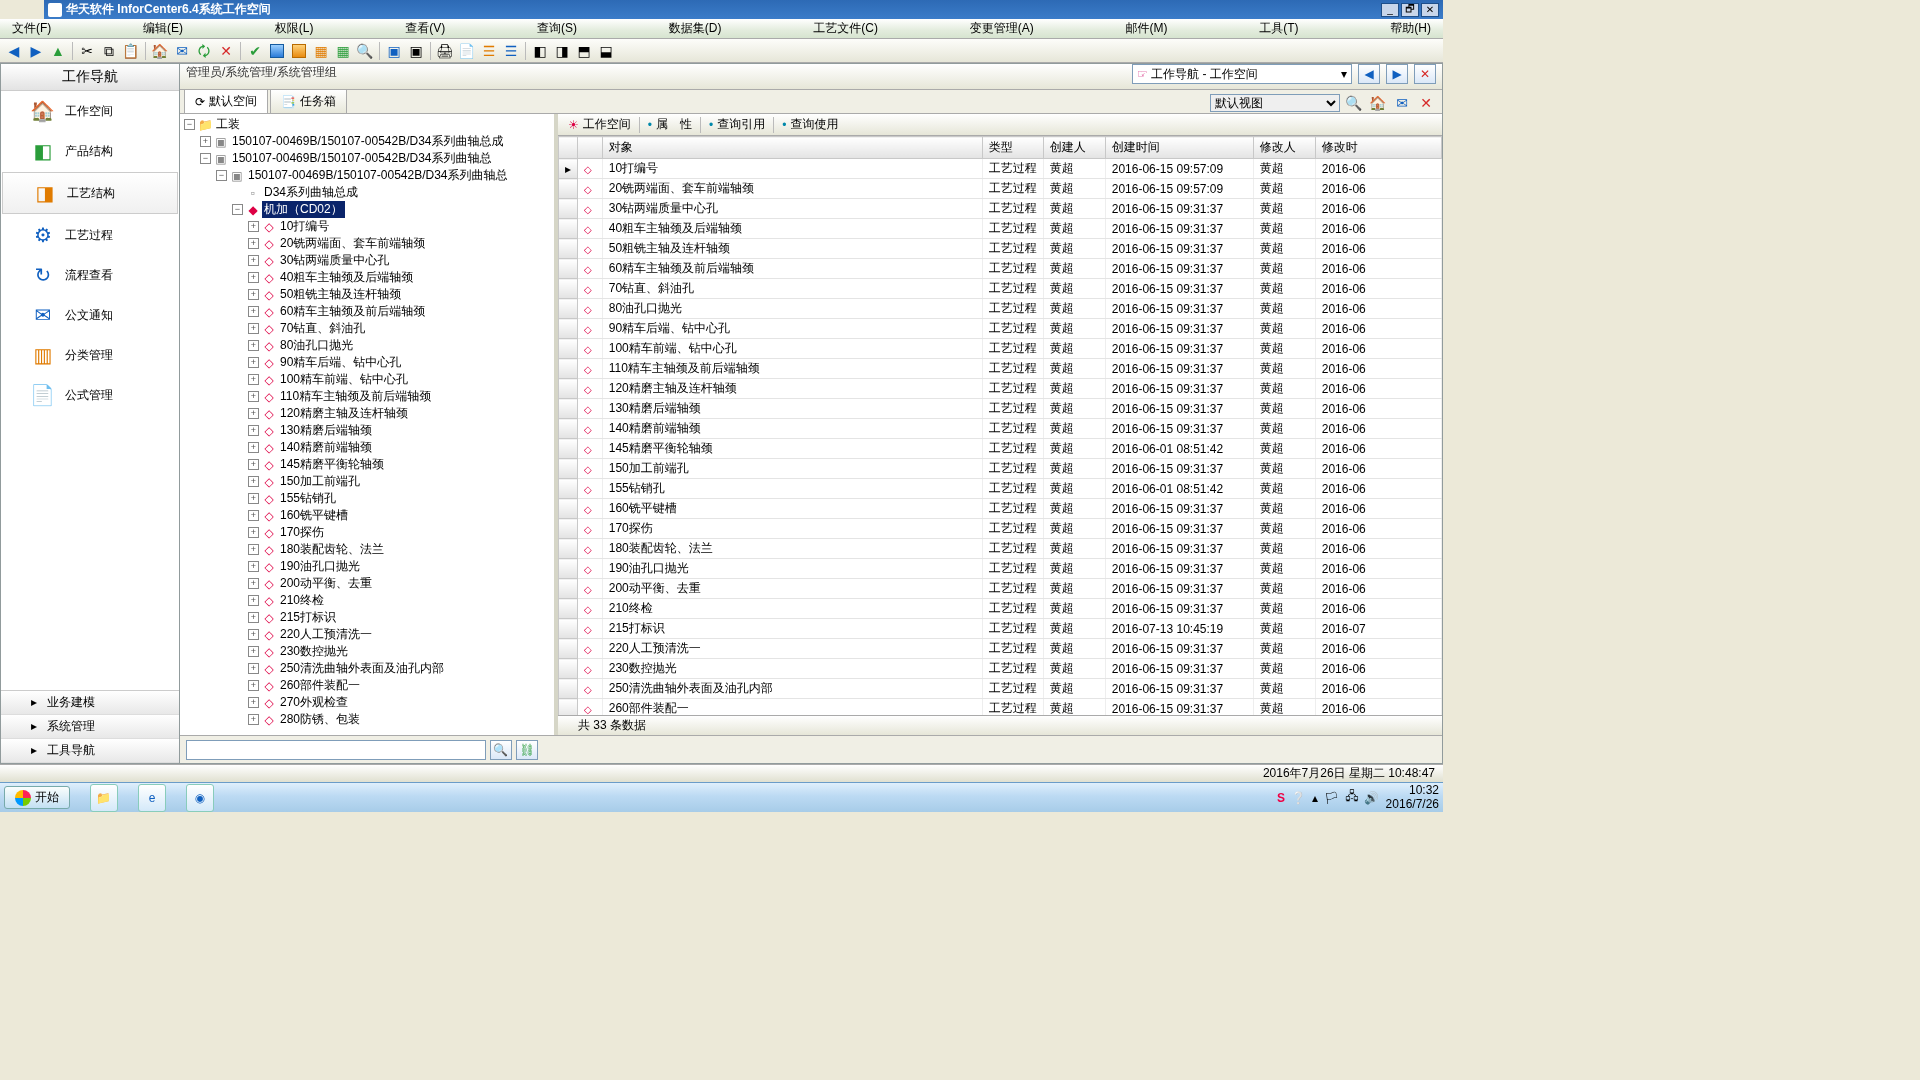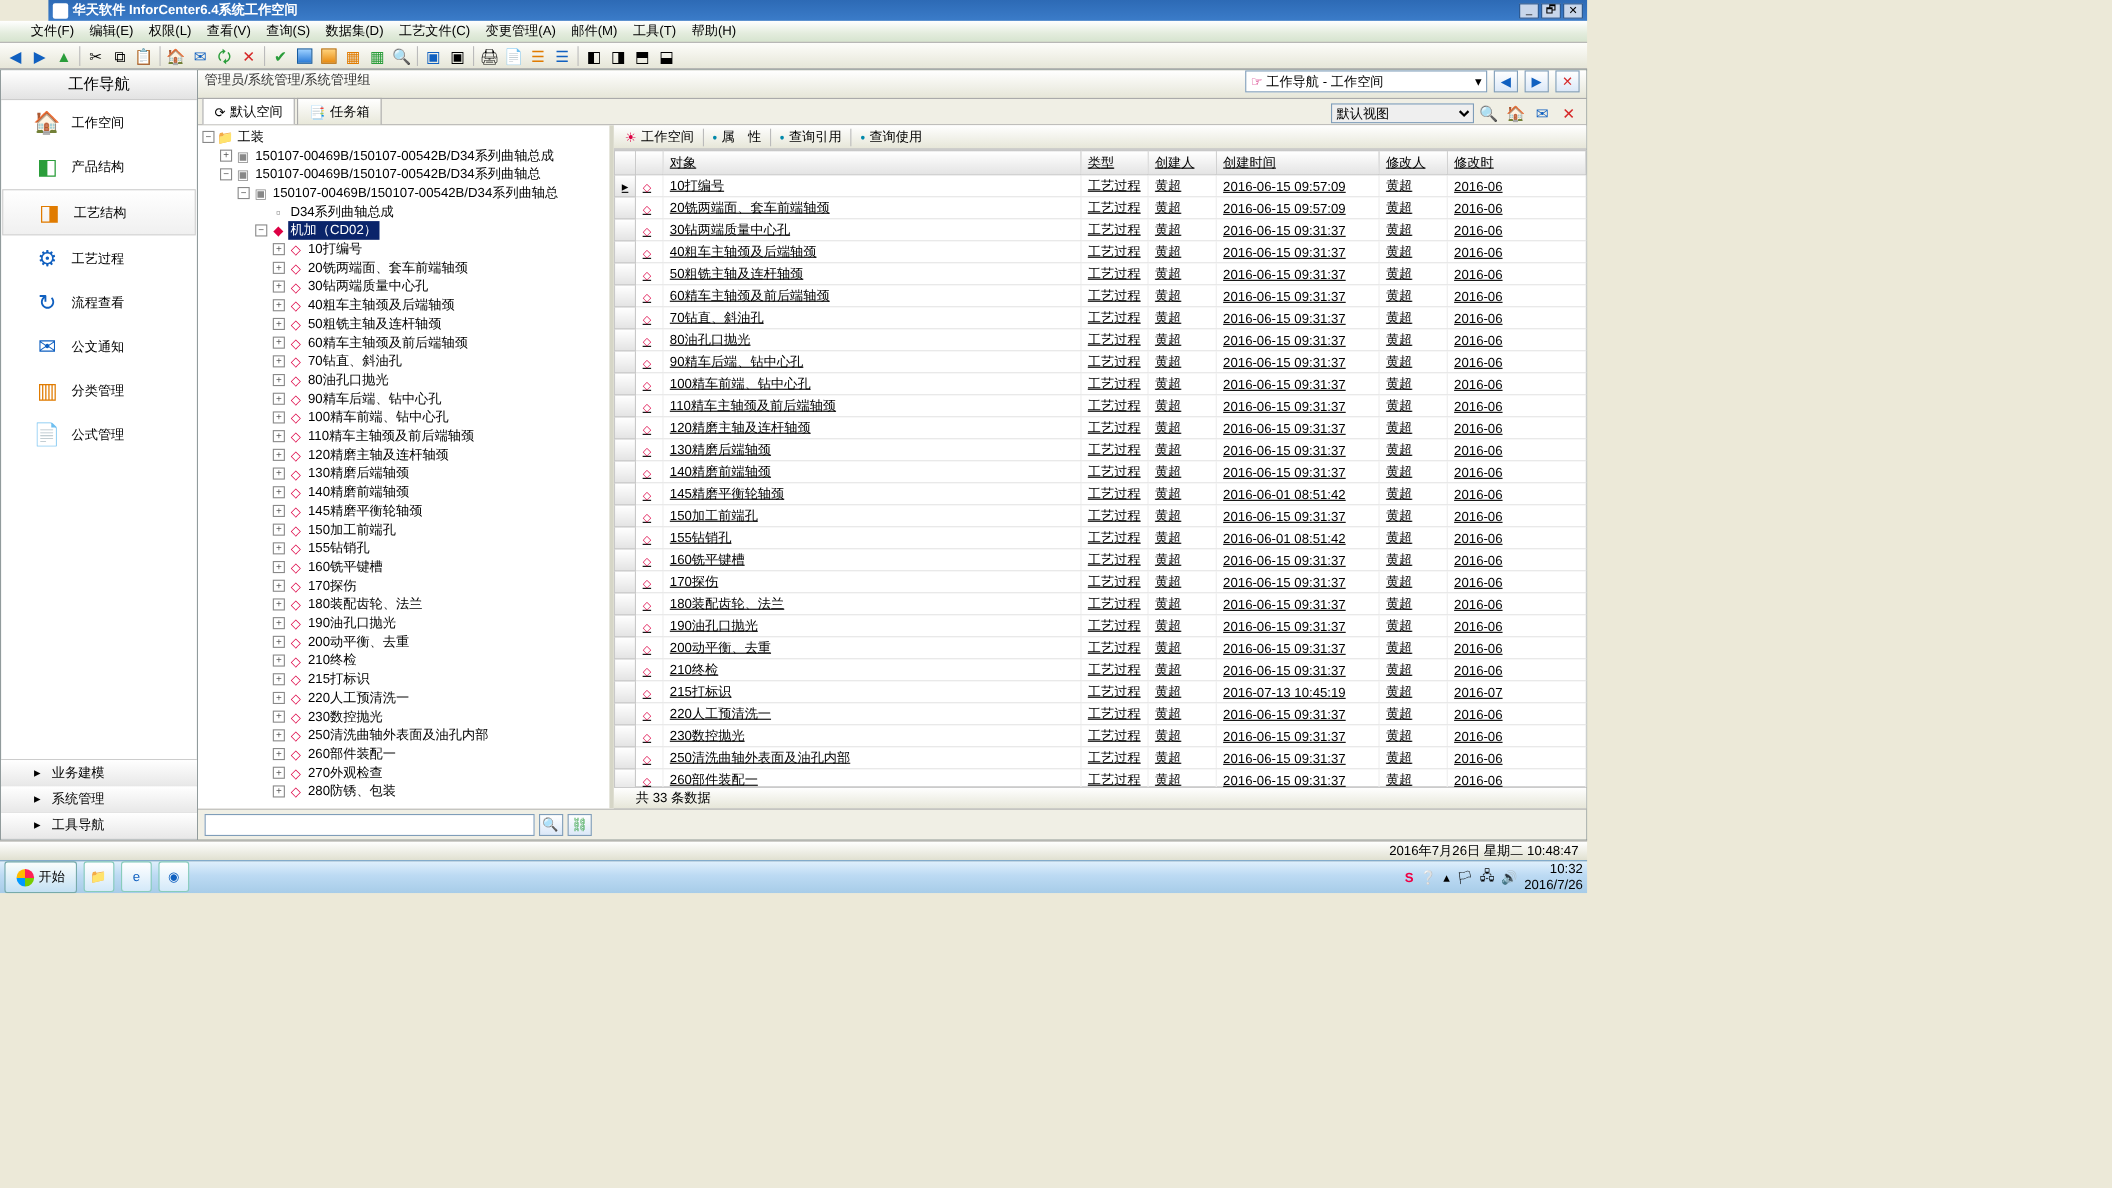--- a/index.html
+++ b/index.html
@@ -3,21 +3,21 @@
 <meta charset="utf-8">
 <style>
 * { margin:0; padding:0; box-sizing:border-box; font-family:"Microsoft YaHei","SimSun",Arial,sans-serif; font-size:12px; }
 body { background:#ece9d8; width:1443px; height:812px; overflow:hidden; }
 .win { display:flex; flex-direction:column; height:100%; }
 .titlebar { background:linear-gradient(#2d6ab5,#3b7cc9); color:#fff; height:19px; display:flex; align-items:center; padding:0 4px;margin-left:44px; }
 .titlebar .tbicon { width:14px; height:14px; background:#fff; border-radius:2px; margin-right:4px; display:inline-block; }
 .titlebar .tbtitle { flex:1; font-weight:bold; font-size:12px; }
 .titlebar .tbbtns { display:flex; gap:2px; }
 .titlebar .tbbtn { width:18px; height:14px; background:#c8d6ea; border:1px solid #1e4f8a; display:flex; align-items:center; justify-content:center; font-size:10px; color:#000; cursor:pointer; }
-.menubar { background:linear-gradient(#fff,#e3ecdd 60%,#d6e4cf); height:20px; display:flex; align-items:center; padding:0 22px; gap:2px; border-bottom:1px solid #aaa; }
+.menubar { background:linear-gradient(#fff,#e3ecdd 60%,#d6e4cf); height:20px; display:flex; align-items:center; padding:0 6px; gap:2px; border-bottom:1px solid #aaa;justify-content:space-between; }
 .menubar .mitem { padding:2px 6px; cursor:pointer; }
 .toolbar { background:linear-gradient(#fdfdfa,#e6e6d8); height:24px; display:flex; align-items:center; padding:0 4px; gap:2px; border-bottom:1px solid #aaa; }
 .tbicn { width:20px; height:20px; display:flex; align-items:center; justify-content:center; border:1px solid transparent; cursor:pointer; border-radius:2px; }
 .tbsep { width:1px; height:18px; background:#bbb; margin:0 2px; }
 .icn { font-size:14px; line-height:1; }
 .mainrow { flex:1; display:flex; min-height:0; }
 .leftnav { width:180px; background:#fff; border:1px solid #919b9c; display:flex; flex-direction:column; }
 .leftnav .lnhead { background:linear-gradient(#fff,#e3e3e3); text-align:center; padding:4px 0; font-size:14px; border-bottom:1px solid #ccc; }
 .leftnav .lnitems { flex:1; overflow:auto; }
 .lnitem { display:flex; align-items:center; gap:10px; padding:8px 10px 8px 30px; cursor:pointer; }
@@ -43,33 +43,33 @@
 .tnode { display:flex; align-items:center; height:17px; }
 .tnode .exp { width:11px; height:11px; border:1px solid #888; background:#fff; display:flex; align-items:center; justify-content:center; font-size:9px; line-height:1; margin-right:3px; color:#555; cursor:pointer; }
 .tnode .sp { display:inline-block; }
 .tnode .nicon { width:14px; text-align:center; margin-right:2px; }
 .tnode .nlbl { padding:0 2px; }
 .tnode.sel .nlbl { background:#0a246a; color:#fff; }
 .tablepane { flex:1; display:flex; flex-direction:column; min-width:0; background:#fff; }
 .detailtabs { height:22px; display:flex; align-items:center; background:linear-gradient(#fff,#e6e6d8); border-bottom:1px solid #aaa; padding:0 4px; gap:2px; }
 .detailtabs .dtab { padding:2px 6px; cursor:pointer; display:flex; align-items:center; gap:4px; }
 .detailtabs .vline { width:1px; height:16px; background:#bbb; }
-.gridwrap { flex:1; overflow:auto;text-decoration:underline; }
+.gridwrap { flex:1; overflow:auto; }
 table.grid { border-collapse:collapse; width:100%; font-size:12px; }
 table.grid th { background:linear-gradient(#fff,#e3e3e3); border:1px solid #c8c8c8; padding:2px 6px; text-align:left; font-weight:normal; position:sticky; top:0; white-space:nowrap; }
 table.grid td { border-bottom:1px solid #e4e4e4; border-right:1px solid #eee; padding:1px 6px; white-space:nowrap; height:17px; }
 table.grid td.rowhead { width:18px; background:linear-gradient(#fff,#e3e3e3); border:1px solid #c8c8c8; text-align:center; }
 table.grid td .ricn { color:#d04; margin-right:4px; font-size:10px; }
 .footer { height:20px; background:linear-gradient(#fff,#e6e6d8); border-top:1px solid #aaa; display:flex; align-items:center; padding:0 8px; }
 .footer .count { margin-left:12px; }
 .searchrow { height:28px; background:#f0efe5; display:flex; align-items:center; padding:0 6px; gap:4px; border-top:1px solid #aaa; }
 .searchrow input { flex:1; max-width:300px; height:20px; border:1px solid #7f9db9; padding:0 4px; }
 .searchrow .sbtn { width:22px; height:20px; border:1px solid #7f9db9; background:linear-gradient(#fff,#dbe8f8); display:flex; align-items:center; justify-content:center; cursor:pointer; }
 .statusbar { height:18px; background:linear-gradient(#fff,#e0e0d0); border-top:1px solid #aaa; display:flex; align-items:center; justify-content:flex-end; padding:0 8px; font-size:11px; }
-.taskbar { height:30px; background:linear-gradient(#dfeffc,#bcdaf3 45%,#a7cce8); display:flex; padding:0 4px; gap:6px; border-top:1px solid #6a9cc8; }
+.taskbar { height:30px; background:linear-gradient(#dfeffc,#bcdaf3 45%,#a7cce8); display:flex; align-items:center; padding:0 4px; gap:20px; border-top:1px solid #6a9cc8; }
 .taskbar .startbtn { display:flex; align-items:center; gap:4px; padding:2px 10px; background:linear-gradient(#fafefc,#c3e0f3); border:1px solid #7aa; border-radius:3px; cursor:pointer; }
 .taskbar .tkicon { width:28px; height:28px; border:1px solid #8cb; border-radius:3px; display:flex; align-items:center; justify-content:center; cursor:pointer; background:linear-gradient(#fff,#d4e9f9); }
 .taskbar .tray { margin-left:auto; display:flex; align-items:center; gap:6px; font-size:11px; }
 .taskbar .clock { text-align:right; line-height:1.1; }
 .red { color:#d62828; }
 .blue { color:#1060c0; }
 .orange { color:#e07b00; }
 .green { color:#2a9d3a; }
 .orangebox { width:14px;height:14px;background:linear-gradient(#ffd27a,#e88b10);border:1px solid #b86a00;display:inline-block; }
 .bluebox { width:14px;height:14px;background:linear-gradient(#9cd0ff,#2a7bd8);border:1px solid #155a9e;display:inline-block; }

